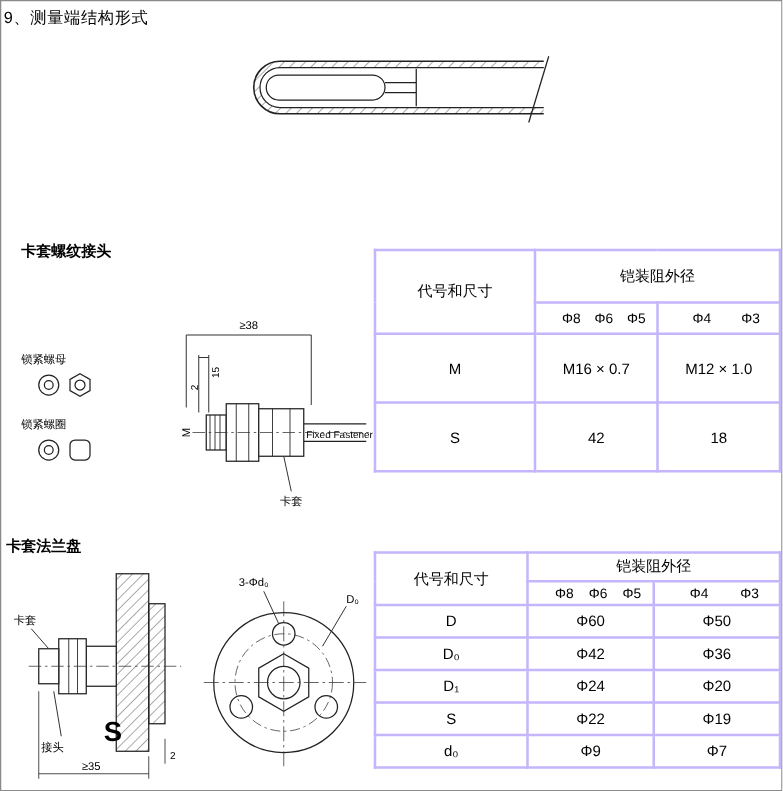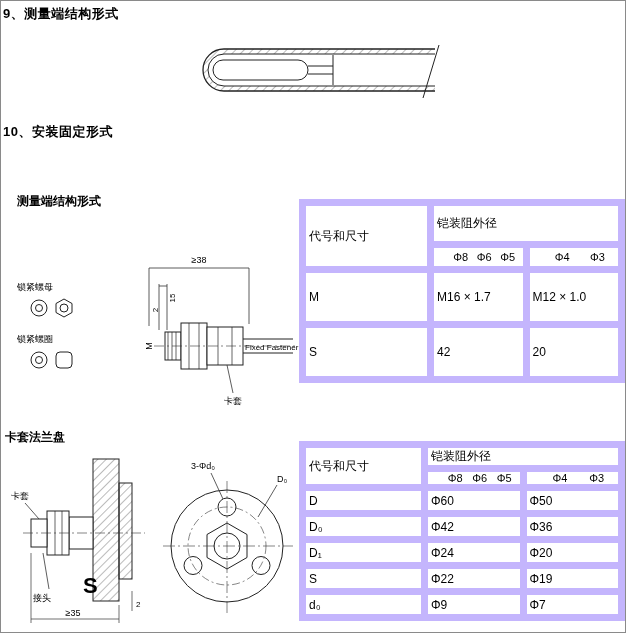--- a/index.html
+++ b/index.html
@@ -2,24 +2,24 @@
 <html><head>
 <meta charset="utf-8">
 <style>
   * { margin:0; padding:0; box-sizing:border-box; }
   html,body { background:#fff; font-family:"Liberation Sans", sans-serif; color:#000; }
   .page {
     position:relative; width:626px; height:633px; background:#fff;
     border:1px solid #8a8a8a; overflow:hidden;
   }
   .abs { position:absolute; }
-  .sec-title { position:absolute; font-weight:bold; font-size:13px; letter-spacing:0.5px;text-align:center; }
+  .sec-title { position:absolute; font-weight:normal; font-size:13px; letter-spacing:0.5px;text-align:center; }
   .sub-title { position:absolute; font-weight:bold; font-size:12px; }
   .spec-table { position:absolute; border-collapse:collapse; table-layout:fixed; font-size:12px; background:#fff; }
-  .spec-table td { border:7px solid #c4b5fd; text-align:left; vertical-align:middle; padding:0 3px; }
+  .spec-table td { border:2px solid #c4b5fd; text-align:center; vertical-align:middle; padding:0 3px; }
   .subs { display:flex; justify-content:space-around; align-items:center;margin-left:12px; }
   
   .t1 { left:298px; top:198px; width:326px; }
   .t1 .w1 { width:128px; } .t1 .w2 { width:110px; } .t1 .w3 { width:88px; }
   .t1 .r-head td { height:42px; }
   .t1 .r-sub td  { height:25px; font-size:11px; }
   .t1 .r-data td { height:55px; }
   
   .t2 { left:298px; top:440px; width:326px; }
   .t2 .w1 { width:122px; } .t2 .w2 { width:112px; } .t2 .w3 { width:92px; }
@@ -46,23 +46,22 @@
     <path d="M33,11 H244 M33,43 H244 M33,11 A16,16 0 0 0 33,43" fill="none" stroke="#222" stroke-width="1"></path>
     <rect x="22" y="17" width="95" height="20" rx="10" fill="#fff" stroke="#222"></rect>
     <g stroke="#222" stroke-width="1">
       <line x1="117" y1="23" x2="142" y2="23"></line>
       <line x1="117" y1="31" x2="142" y2="31"></line>
       <line x1="142" y1="12" x2="142" y2="42"></line>
     </g>
     <line x1="232" y1="55" x2="248" y2="2" stroke="#222" stroke-width="1"></line>
   </svg>
 
-  <div class="sec-title" style="left:2px; top:122px;">10、安装固定形式</div>
-
-  <div class="sub-title" style="left:16px; top:192px;">测量端结构形式</div>
+
+  <div class="sub-title" style="left:16px; top:192px;">卡套螺纹接头</div>
 
   <svg class="abs" style="left:8px; top:245px;" width="290" height="162" viewBox="0 0 290 162">
     <text x="8" y="44" font-size="9">锁紧螺母</text>
     <g stroke="#222" fill="none" stroke-width="1">
       <circle cx="30" cy="62" r="8"></circle>
         <circle cx="30" cy="62" r="3.5"></circle>
       <polygon points="55,53 63,57.5 63,66.5 55,71 47,66.5 47,57.5"></polygon>
       <circle cx="55" cy="62" r="4"></circle>
     </g>
     <text x="8" y="96" font-size="9">锁紧螺圈</text>
@@ -125,27 +124,27 @@
       </td>
       <td class="w3">
         <div class="subs">
           <span>Φ4</span>
           <span>Φ3</span>
         </div>
       </td>
     </tr>
     <tr class="r-data">
       <td>M</td>
-      <td>M16 × 1.7</td>
+      <td>M16 × 0.7</td>
       <td>M12 × 1.0</td>
     </tr>
     <tr class="r-data">
       <td>S</td>
       <td>42</td>
-      <td>20</td>
+      <td>18</td>
     </tr>
   </tbody>
     </table>
 
   <div class="sub-title" style="left:4px; top:428px;font-family:Liberation Serif, serif;">卡套法兰盘</div>
 
   <svg class="abs" style="left:4px; top:440px;" width="294" height="192" viewBox="0 0 294 192">
     <defs>
       <pattern id="h3" width="6" height="6" patternUnits="userSpaceOnUse" patternTransform="rotate(45)">
         <line x1="0" y1="0" x2="0" y2="6" stroke="#777" stroke-width="1"></line>

